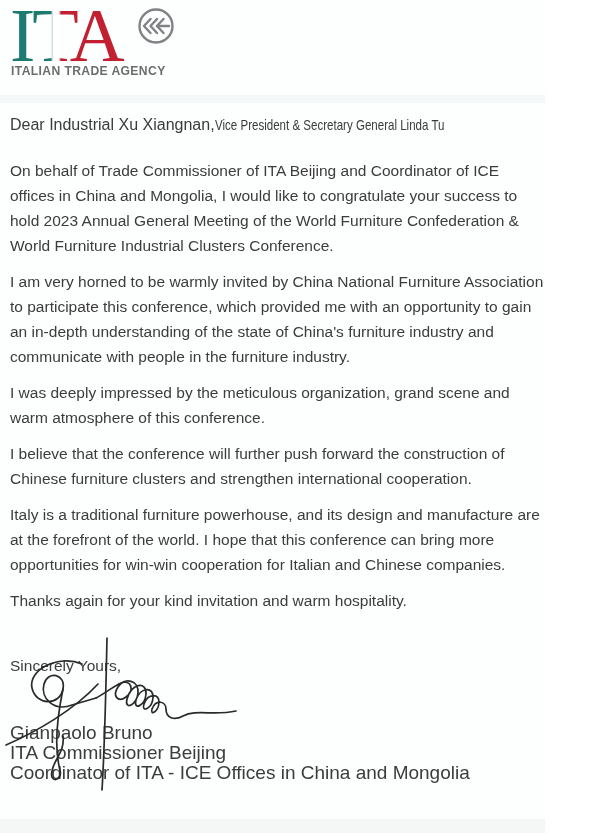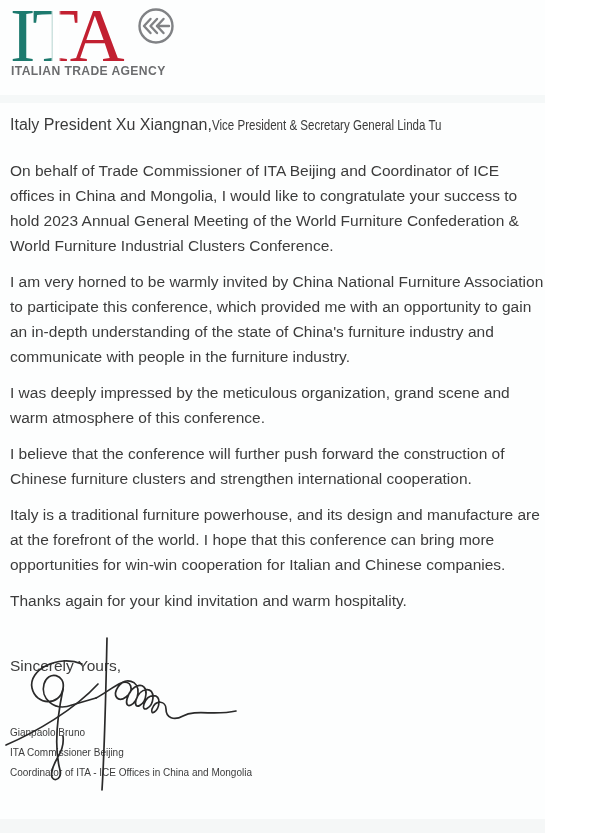--- a/index.html
+++ b/index.html
@@ -55,21 +55,21 @@
   .para {
     font-size: 15.5px; line-height: 25px; color: #3c3c3c;
     white-space: pre; margin: 0 0 11px 0;
   }
   .closing {
     position: absolute; left: 10px; top: 657px;
     font-size: 15.5px; color: #3c3c3c; white-space: nowrap;
   }
   .signer-block {
     position: absolute; left: 10px; top: 723px;
-    font-size: 10px; line-height: 20px; color: #3c3c3c;
+    font-size: 19px; line-height: 20px; color: #3c3c3c;
   }
   .signer-block div { white-space: nowrap; }
   
   .signature-svg {
     position: absolute; left: 0; top: 632px;
     pointer-events: none;
   }
 </style>
 </head>
 <body>
@@ -101,21 +101,21 @@
       <path d="M14.5 13 L8 20 L14.5 27"></path>
       <path d="M21 13 L14.5 20 L21 27"></path>
       <path d="M27.5 13 L21 20 L27.5 27"></path>
       <path d="M21 20 L33 20"></path>
     </g>
   </svg>
 
   <div class="tagline">ITALIAN TRADE AGENCY</div>
 
   <div class="salutation">
-    <span class="main">Italy President Xu Xiangnan,</span><span class="secondary"> Vice President &amp; Secretary General Linda Tu</span>
+    <span class="main">Dear Industrial Xu Xiangnan,</span><span class="secondary"> Vice President &amp; Secretary General Linda Tu</span>
   </div>
 
   <div class="body-text">
     <p class="para">On behalf of Trade Commissioner of ITA Beijing and Coordinator of ICE
 offices in China and Mongolia, I would like to congratulate your success to
 hold 2023 Annual General Meeting of the World Furniture Confederation &amp;
 World Furniture Industrial Clusters Conference.</p>
     <p class="para">I am very horned to be warmly invited by China National Furniture Association
 to participate this conference, which provided me with an opportunity to gain
 an in-depth understanding of the state of China's furniture industry and

